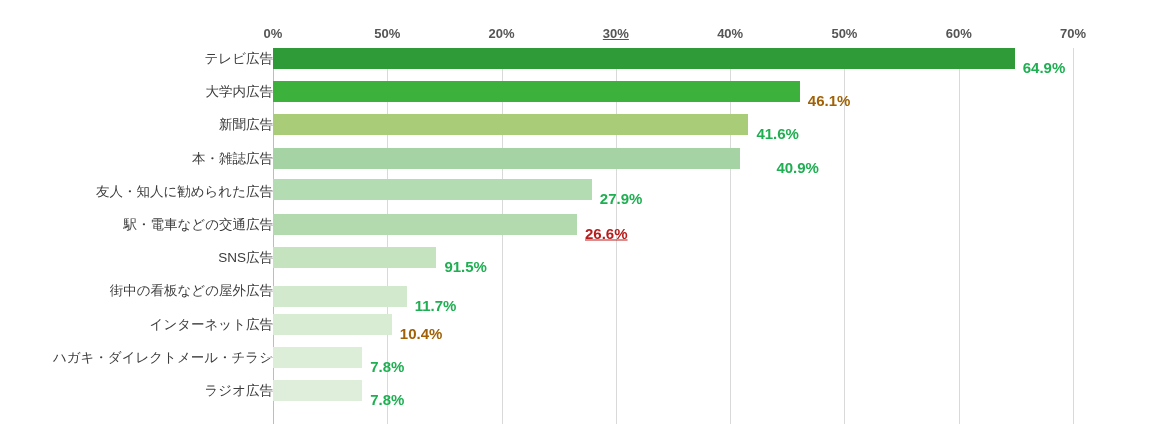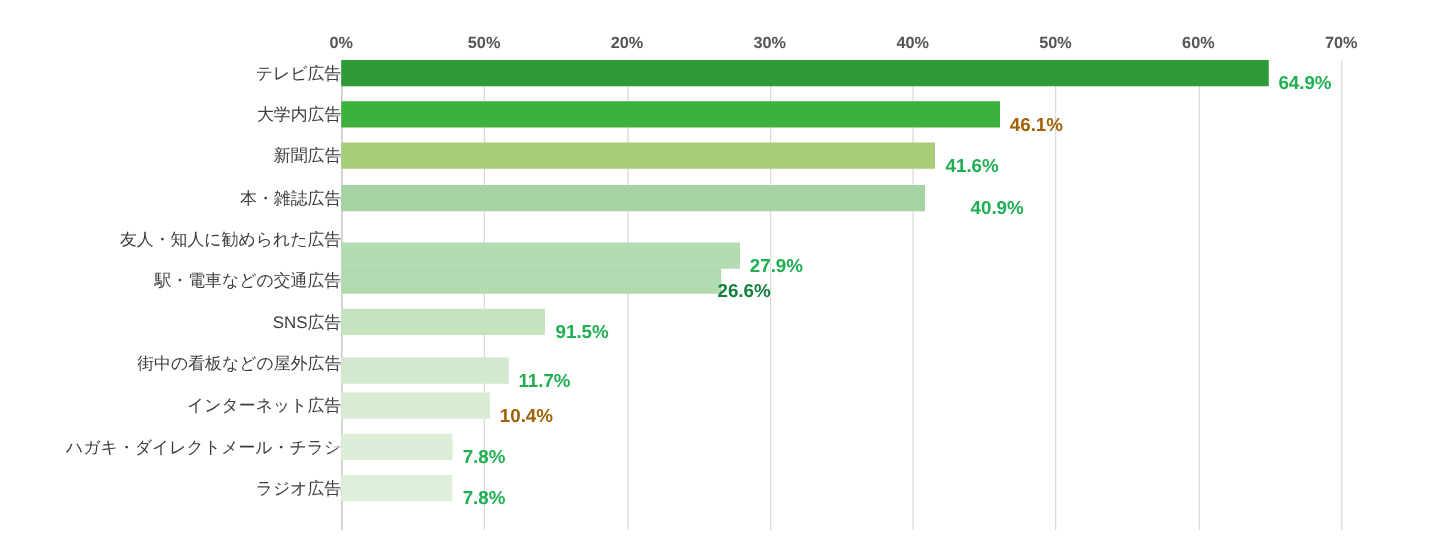--- a/index.html
+++ b/index.html
@@ -97,21 +97,21 @@
 </style>
 </head>
 <body>
 
 <div id="chart-root">
 
   <div id="tick-labels">
       <div class="tick-label" style="left: 273px;">0%</div>
       <div class="tick-label" style="left: 387.286px;">50%</div>
       <div class="tick-label" style="left: 501.571px;">20%</div>
-      <div class="tick-label" style="left: 615.857px;">30%</div>
+      <div class="tick-label" style="left: 615.857px; text-decoration: underline;">30%</div>
       <div class="tick-label" style="left: 730.143px;">40%</div>
       <div class="tick-label" style="left: 844.429px;">50%</div>
       <div class="tick-label" style="left: 958.714px;">60%</div>
       <div class="tick-label" style="left: 1073px;">70%</div>
     </div>
 
   <div id="cat-labels">
       <div class="cat-label" style="top: 48px; left: 0px; width: 273px;">テレビ広告</div>
       <div class="cat-label" style="top: 81.2px; left: 0px; width: 273px;">大学内広告</div>
       <div class="cat-label" style="top: 114.4px; left: 0px; width: 273px;">新聞広告</div>
@@ -159,27 +159,27 @@
           <div class="bar-value" style="left: 526.857px; color: #a16207;">46.1%</div>
         </div>
         <div class="row" style="top: 66.4px;">
           <div class="bar" style="width: 475.429px; background: rgb(169, 204, 120);"></div>
           <div class="bar-value" style="left: 475.429px; color: rgb(31, 175, 82);">41.6%</div>
         </div>
         <div class="row" style="top: 99.6px;">
           <div class="bar" style="width: 467.429px; background: rgb(166, 211, 164);"></div>
           <div class="bar-value" style="left: 467.429px; color: rgb(31, 175, 82); margin-left: 36px;">40.9%</div>
         </div>
-        <div class="row" style="top: 146px;">
+        <div class="row" style="top: 131px;">
           <div class="bar" style="width: 318.857px; background: rgb(180, 220, 178);"></div>
           <div class="bar-value" style="left: 318.857px; color: rgb(31, 175, 82);">27.9%</div>
         </div>
         <div class="row" style="top: 166px;">
           <div class="bar" style="width: 304px; background: rgb(178, 218, 174);"></div>
-          <div class="bar-value" style="left: 293px; color: #15803d;">26.6%</div>
+          <div class="bar-value" style="left: 304px; color: #b91c1c; text-decoration: underline;">26.6%</div>
         </div>
         <div class="row" style="top: 199.2px;">
           <div class="bar" style="width: 163.429px; background: rgb(197, 227, 191);"></div>
           <div class="bar-value" style="left: 163.429px; color: rgb(31, 175, 82);">91.5%</div>
         </div>
         <div class="row" style="top: 238px;">
           <div class="bar" style="width: 133.714px; background: rgb(211, 233, 206);"></div>
           <div class="bar-value" style="left: 133.714px; color: rgb(31, 175, 82);">11.7%</div>
         </div>
         <div class="row" style="top: 265.6px;">

